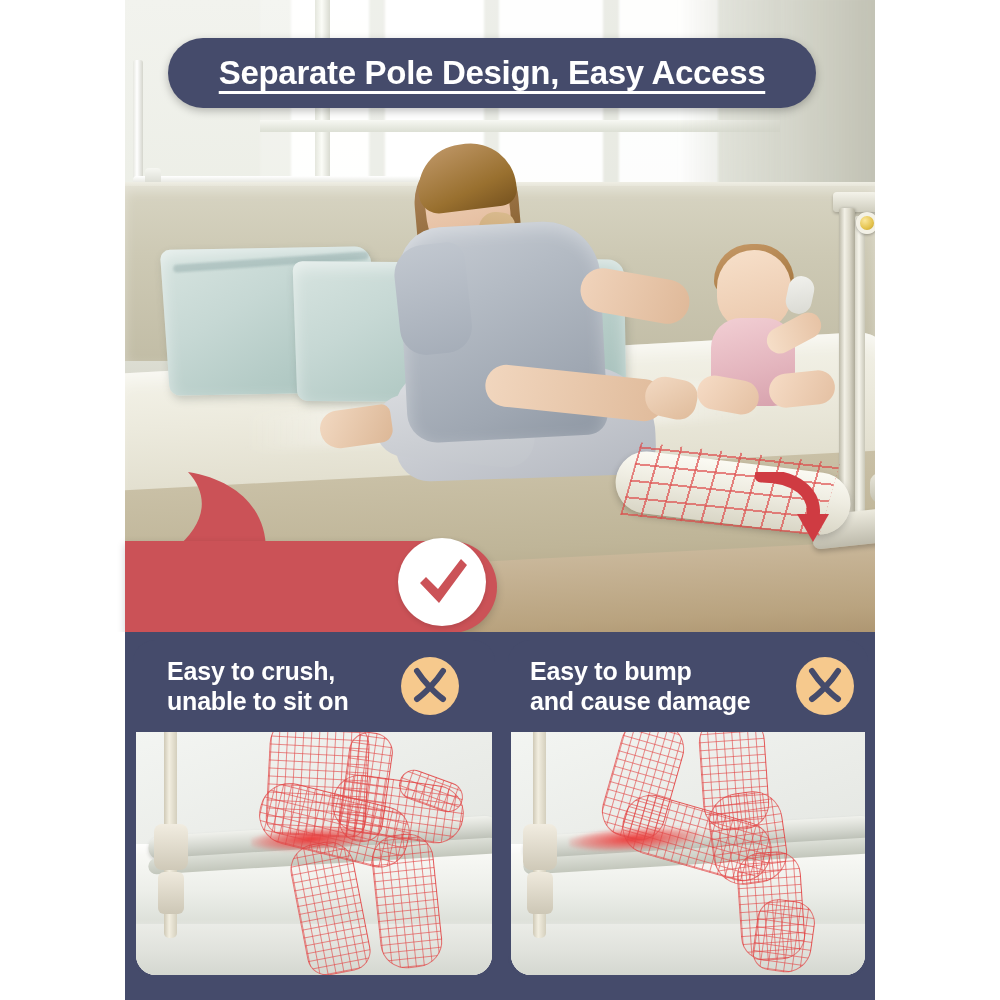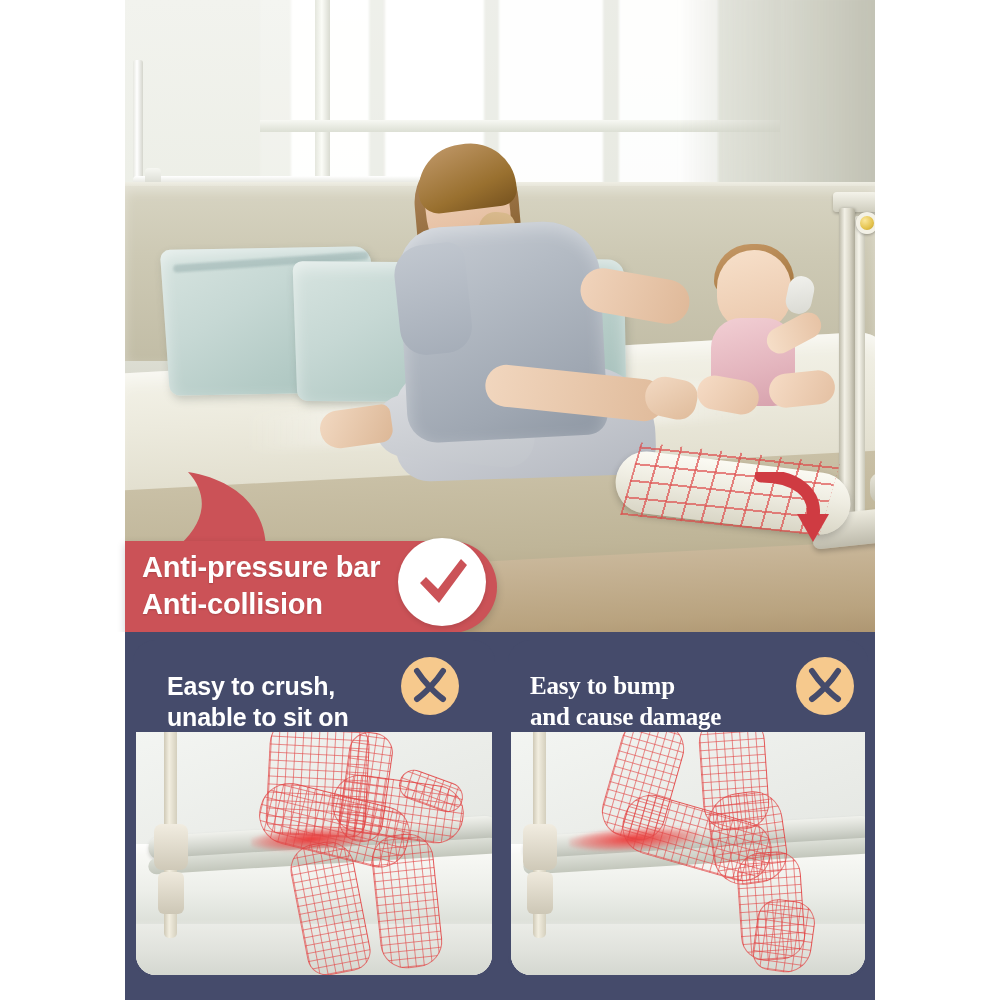--- a/index.html
+++ b/index.html
@@ -355,30 +355,30 @@
     position:absolute;top:640px;height:338px;
     background:#454b6b;
     border-radius:22px;
     overflow:hidden;
   }
   .cmp-panel.left{left:133px;width:362px;}
   .cmp-panel.right{left:508px;width:360px;}
 
   .cmp-head{
     position:absolute;left:0;top:0;width:100%;height:92px;
-    display:flex;align-items:flex-end;
+    display:flex;align-items:center;
   }
   .cmp-title{
     color:#ffffff;
     font-size:25px;font-weight:bold;line-height:1.22;
     padding-left:34px;
     white-space:pre-line;
     letter-spacing:-.2px;
   }
-  .cmp-title.r{padding-left:22px;font-family:Liberation Serif, serif;}
+  .cmp-title.r{padding-left:22px;}
   .x-badge{
     position:absolute;width:58px;height:58px;border-radius:50%;
     background:#f6c98d;
     display:flex;align-items:center;justify-content:center;
     top:17px;
   }
   .x-badge.left{left:268px;}
   .x-badge.right{left:288px;}
 
   
@@ -571,22 +571,20 @@
 
     <svg class="arrow-left" viewBox="0 0 130 110">
       <path d="M124 6 C66 6, 24 34, 18 80" stroke="#cb5257" stroke-width="0" fill="none"></path>
     </svg>
   </div>
 
   <svg class="banner-tail" viewBox="0 0 120 80">
     <path d="M118 80 C118 40, 90 10, 40 2 C62 26, 58 54, 26 80 Z" fill="#cb5257"></path>
   </svg>
   <div class="red-banner"></div>
-  <div class="banner-text">Anti-pressure bar
-Anti-collision</div>
   <div class="check-badge">
     <svg width="62" height="62" viewBox="0 0 62 62">
       <path d="M9 32 L15 26 L27 38 L50 8 L56 14 L28 52 Z" fill="#cb5257"></path>
     </svg>
   </div>
 
   <div class="bottom-band"></div>
   <div class="bottom-left-bg"></div>
   <div class="bottom-right-bg"></div>
 
@@ -643,14 +641,17 @@
       <div class="mesh r-thigh"></div>
       <div class="mesh r-thigh2"></div>
       <div class="mesh r-shin"></div>
       <div class="mesh r-knee"></div>
       <div class="mesh r-calf"></div>
       <div class="mesh r-foot"></div>
     </div>
   </div>
 
 
+  <div class="title-pill">
+    <span class="title-text">Separate Pole Design, Easy Access</span>
+  </div>
 
 </div>
 
 </body></html>

